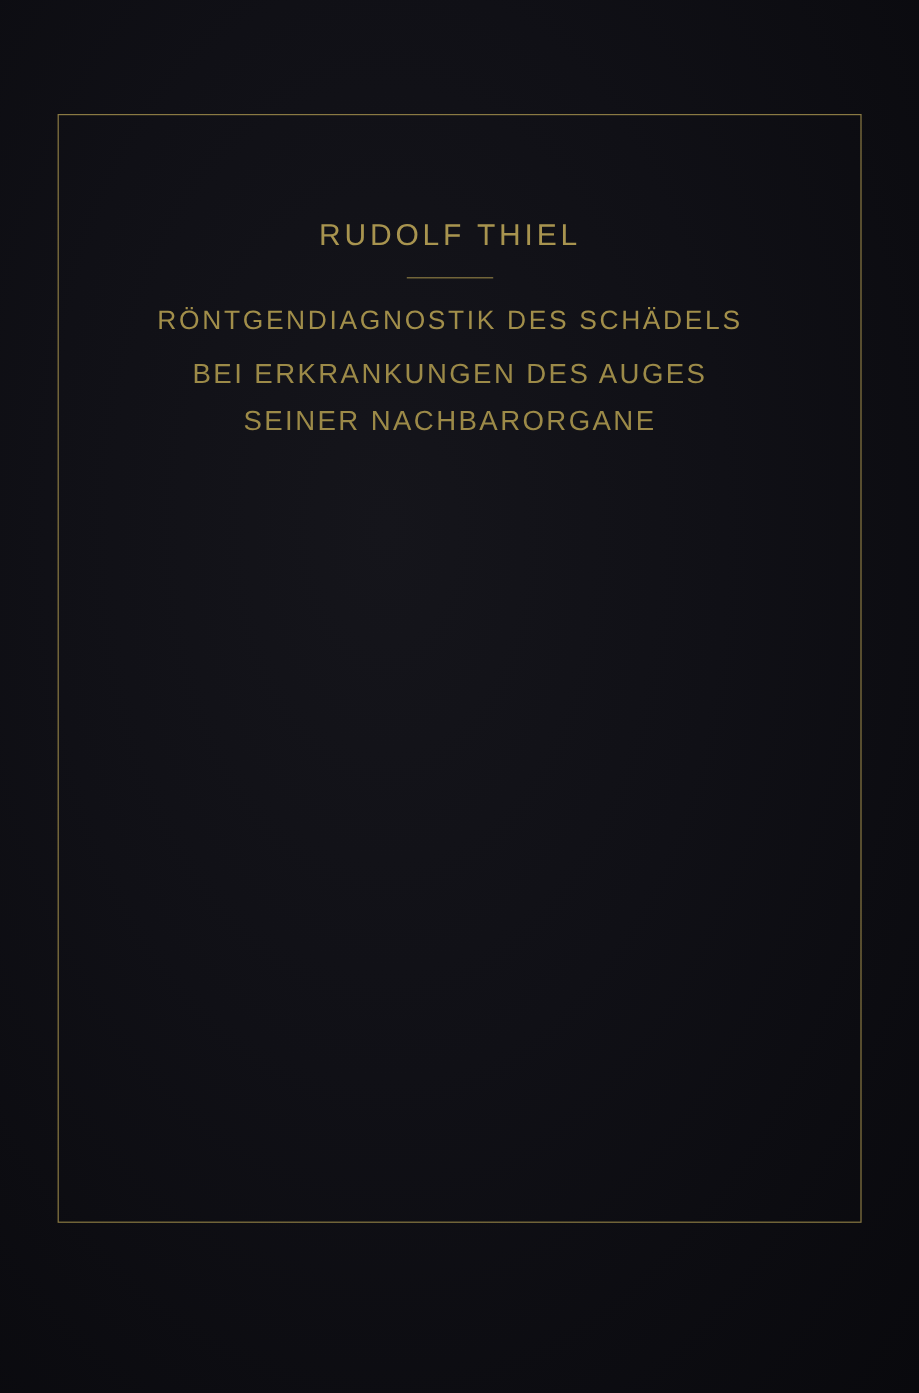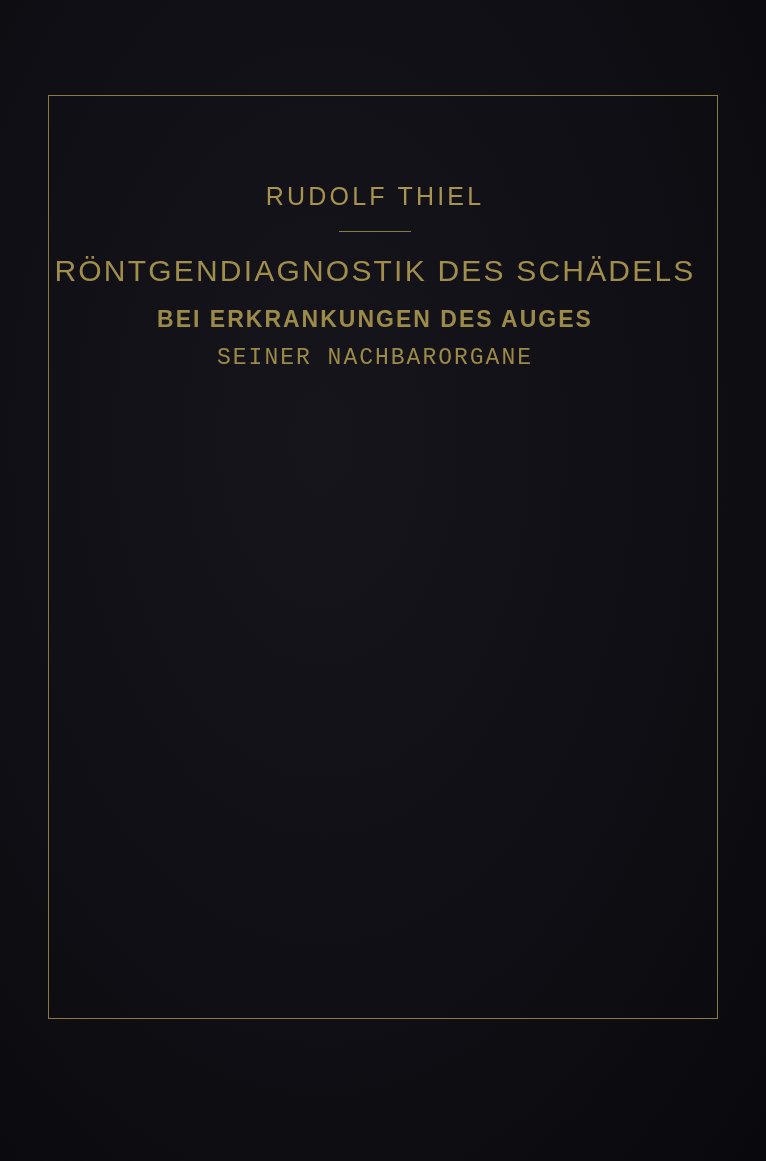--- a/index.html
+++ b/index.html
@@ -44,52 +44,51 @@
     text-transform: uppercase;
     font-weight: 400;
   }
   .rule {
     width: 72px;
     height: 1px;
     background: #8a7a43;
     margin: 20px auto 22px auto;
   }
   .main-title {
-    font-size: 30px;
+    font-size: 22px;
     letter-spacing: 2.2px;
     color: #a18e4a;
     text-transform: uppercase;
     white-space: nowrap;
     font-weight: 400;
     margin-top: 12px;
   }
   .subtitle-1 {
     margin-top: 18px;
     font-size: 23px;
     letter-spacing: 2px;
     color: #9c8a48;
     text-transform: uppercase;
-    font-weight: 700;
+    font-weight: 400;
   }
   .conj {
     margin-top: 12px;
     font-size: 13px;
     letter-spacing: 2px;
     color: #8d7d41;
     text-transform: uppercase;
     font-weight: 400;
   }
   .subtitle-2 {
     margin-top: 12px;
     font-size: 23px;
     letter-spacing: 2px;
     color: #9c8a48;
     text-transform: uppercase;
     font-weight: 400;
-    font-family: Liberation Mono, monospace;
   }
 </style>
 </head>
 <body>
 
 <div class="cover">
   <div class="cover-frame"></div>
   <div class="title-block">
     <div class="author">Rudolf Thiel</div>
     <div class="rule"></div>

